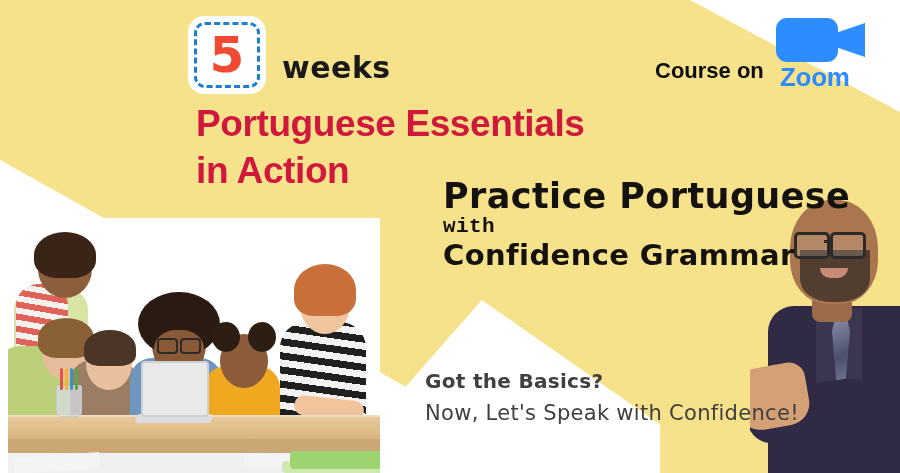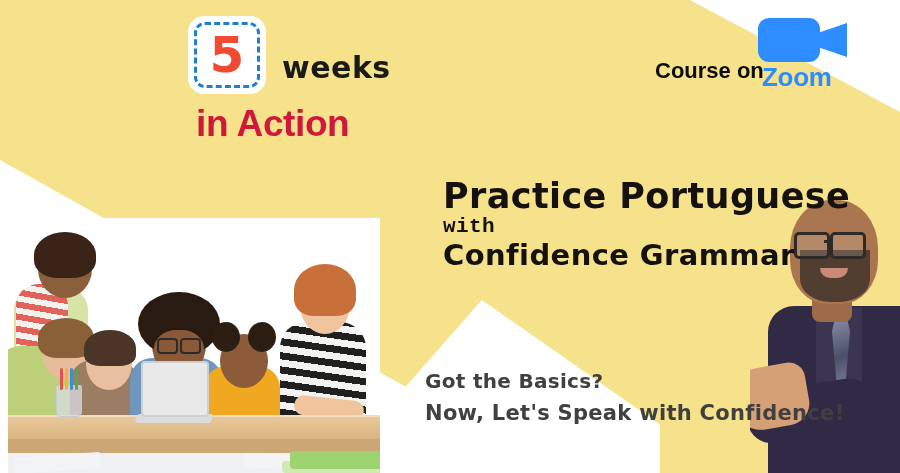--- a/index.html
+++ b/index.html
@@ -172,29 +172,29 @@
   #hand-l1{font-size:35px;font-weight:600;letter-spacing:.4px;}
   #hand-l2{font-size:21px;font-weight:600;margin-top:2px;letter-spacing:.4px;font-family:Liberation Mono, monospace;}
   #hand-l3{font-size:29px;font-weight:600;margin-top:2px;letter-spacing:.4px;}
 
   
   #tagline{
     position:absolute;left:425px;top:366px;
     color:#404040;font-family:"DejaVu Sans",sans-serif;line-height:1.55;
   }
   #tag-l1{font-size:20px;font-weight:600;letter-spacing:.3px;}
-  #tag-l2{font-size:21px;font-weight:700;letter-spacing:.3px;}
+  #tag-l2{font-size:21px;font-weight:400;letter-spacing:.3px;}
 
   
   #course-on{
     position:absolute;left:655px;top:58px;
     font-size:22px;font-weight:bold;color:#0c0c0c;
     font-family:"Liberation Sans",sans-serif;
   }
-  #zoom-logo{position:absolute;left:758px;top:18px;width:110px;height:72px;}
+  #zoom-logo{position:absolute;left:776px;top:18px;width:110px;height:72px;}
   #zoom-cam-body{
     position:absolute;left:0;top:0;width:62px;height:44px;
     background:#2d8cff;border-radius:11px;
   }
   #zoom-cam-lens{
     position:absolute;left:59px;top:5px;width:30px;height:34px;
     background:#2d8cff;
     clip-path:polygon(100% 0,100% 100%,0 70%,0 30%);
   }
   #zoom-word{
@@ -293,20 +293,21 @@
 
   </div>
 
   <div id="weeks-badge">
     <div id="weeks-badge-dash"></div>
     <div id="weeks-number">5</div>
   </div>
   <div id="weeks-label">weeks</div>
 
   <div id="course-title">
+    <span class="line1">Portuguese Essentials</span>
     <span class="line2">in Action</span>
   </div>
 
   <div id="hand-block">
     <div id="hand-l1">Practice Portuguese</div>
     <div id="hand-l2">with</div>
     <div id="hand-l3">Confidence Grammar</div>
   </div>
 
   <div id="tagline">

